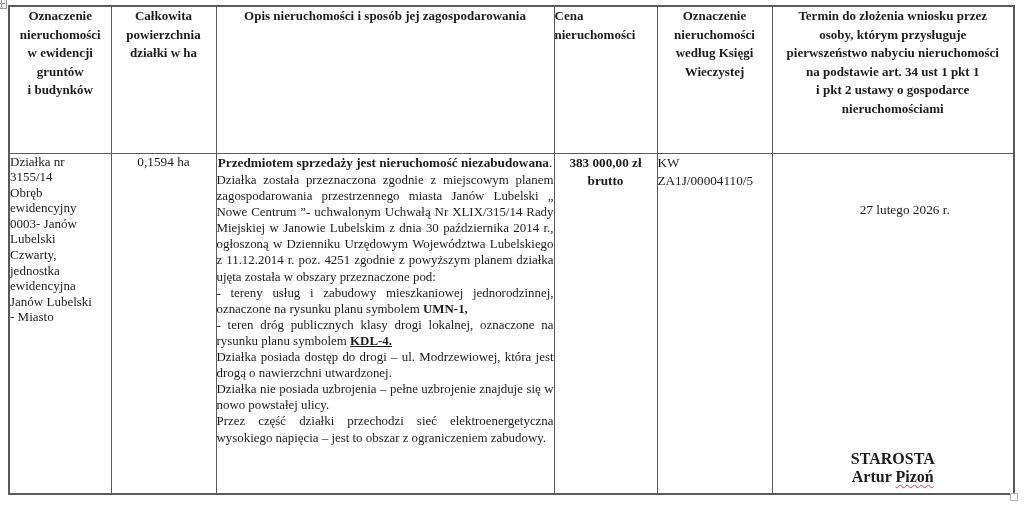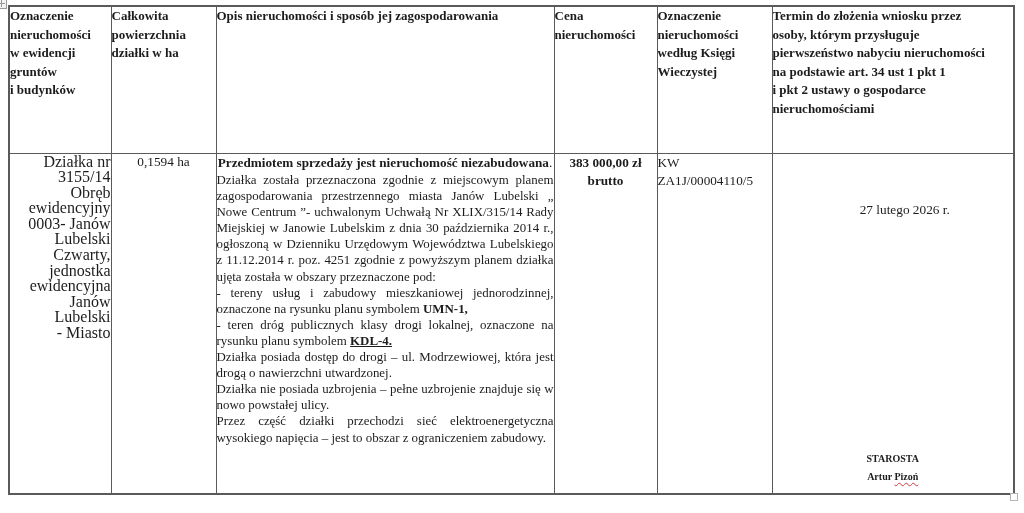--- a/index.html
+++ b/index.html
@@ -14,25 +14,25 @@
     border:2px solid #5a5a5a;
   }
   table.doc th,table.doc td{
     border:1px solid #5a5a5a;vertical-align:top;overflow:hidden;
     padding:0;
   }
   thead tr{height:147px;}
   tbody tr{height:341px;}
   th{
     font-weight:bold;font-size:13px;line-height:18.5px;
-    text-align:left;padding:4px 3px 0 3px;white-space:pre-line;
+    text-align:center;padding:4px 3px 0 3px;white-space:pre-line;
   }
   th.h-left{text-align:left;padding-left:6px;}
   td.c1{
-    text-align:right;font-size:16px;line-height:15.6px;
+    text-align:left;font-size:13px;line-height:15.6px;
     padding-top:36px;white-space:pre-line;
   }
   td.c2{text-align:center;font-size:13.3px;padding-top:66px;margin-top:48px;}
   td.c3{padding:2px 5px 0 5px;font-size:12.9px;line-height:16.1px;}
   .desc-heading{
     text-align:center;font-size:13.2px;line-height:17.5px;margin:0 0 1px 0;
   }
   .desc-p{margin:0;text-align:justify;}
   td.c4{
     text-align:center;font-weight:bold;font-size:13.2px;line-height:18.5px;
@@ -40,21 +40,21 @@
   }
   td.c5{
     text-align:left;font-size:13.2px;line-height:18.5px;
     padding-top:50px;white-space:pre-line;
   }
   td.c6{padding:2px 4px;}
   .c6-wrap{display:flex;flex-direction:column;height:334px;}
   .deadline{ text-align:center;font-size:13.3px;margin-top:48px;padding-left:24px; }
   .signature{
     margin-top:auto;text-align:center;font-weight:bold;
-    font-size:10px;line-height:18.5px;padding-bottom:1px;
+    font-size:16px;line-height:18.5px;padding-bottom:1px;
   }
   .misspelled{
     text-decoration-line:underline;text-decoration-style:wavy;
     text-decoration-color:#d43a3a;text-decoration-thickness:1px;
     text-underline-offset:2px;
   }
   
   .move-handle{
     position:absolute;left:-5px;top:-3px;width:12px;height:12px;
     border:1px solid #9a9a9a;background:#f2f2f2;box-sizing:border-box;

